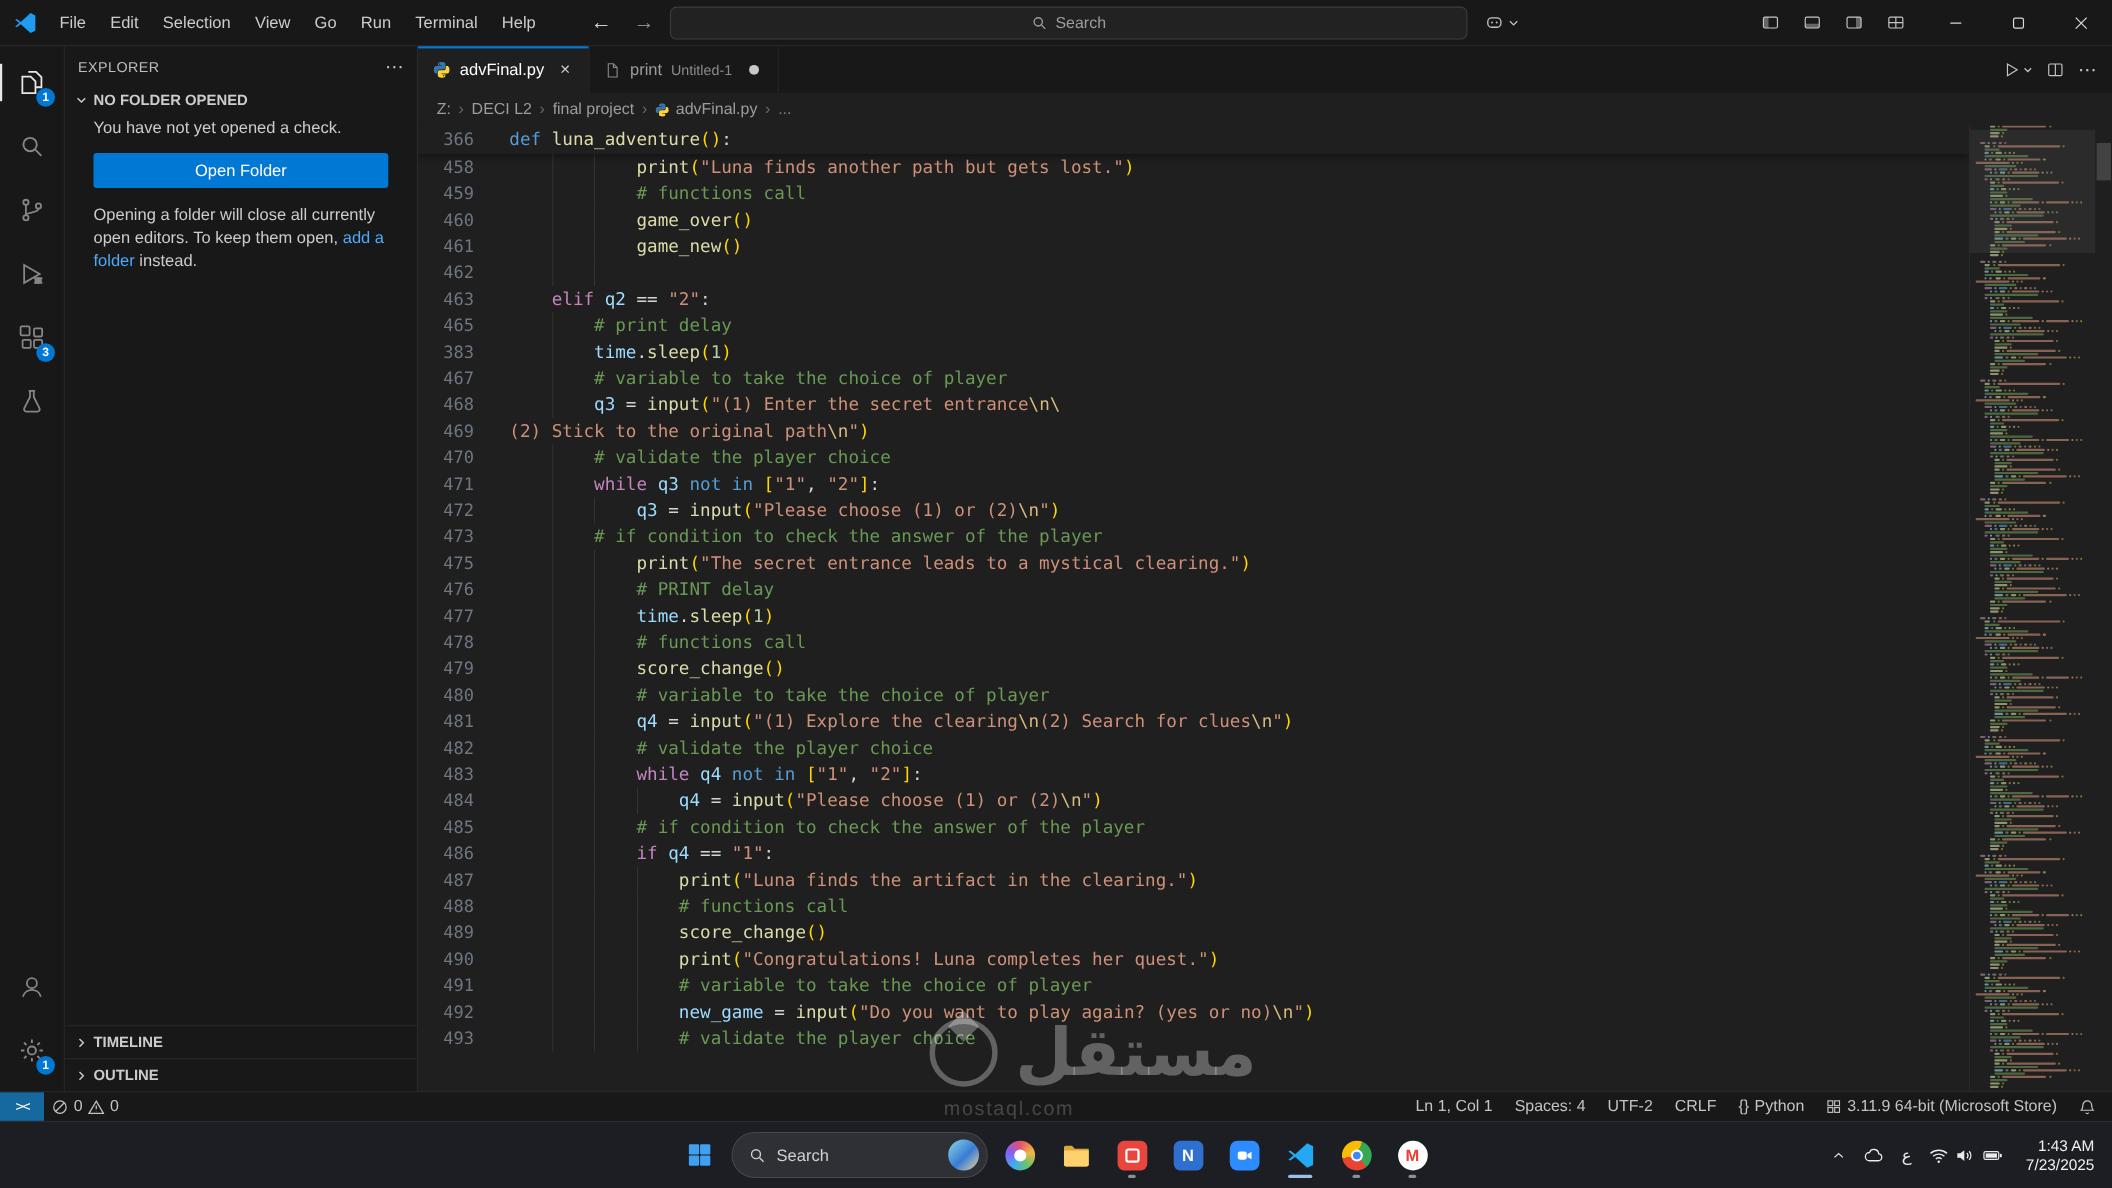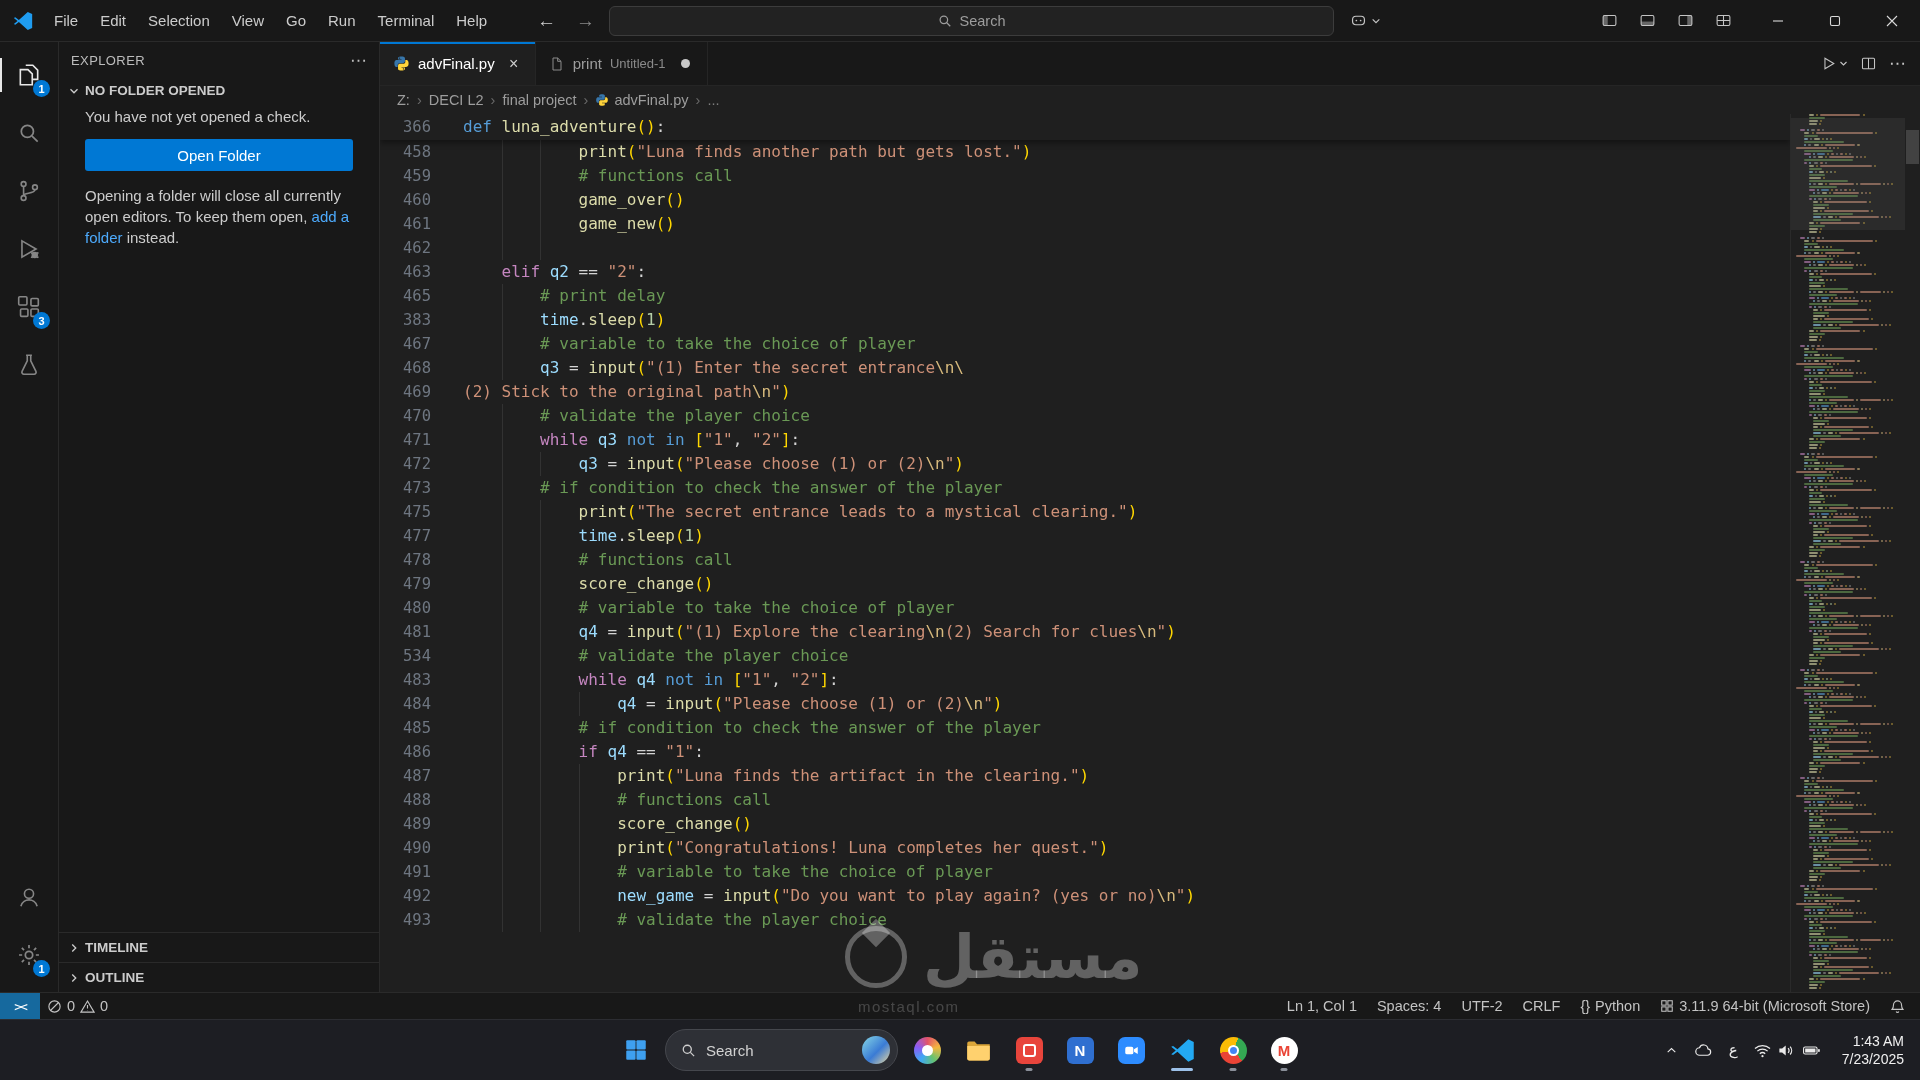--- a/index.html
+++ b/index.html
@@ -110,21 +110,21 @@
 .tray-btn{height:40px;padding:0 7px;display:flex;align-items:center;justify-content:center;border-radius:5px;color:#eaeaea;font-size:14px}
 .tray-lang{font-family:"DejaVu Sans",sans-serif;font-size:15px}
 .tray-group{display:flex;align-items:center;gap:5px;padding:0 6px}
 .tb-clock{text-align:right;font-size:14px;line-height:18px;color:#f0f0f0;padding:0 12px}
 
 
 .watermark{position:absolute;left:845px;top:926px;display:flex;align-items:center;gap:16px;z-index:40;pointer-events:none}
 .wm-logo{width:62px;height:62px;border:5px solid rgba(255,255,255,.30);border-radius:50%;position:relative}
 .wm-logo::before{content:"";position:absolute;left:50%;top:-8px;transform:translateX(-50%) rotate(45deg);width:20px;height:20px;background:rgba(255,255,255,.30)}
 .wm-text{font-family:"DejaVu Sans",sans-serif;font-size:60px;font-weight:bold;color:rgba(255,255,255,.30);direction:rtl;line-height:1}
-.wm-sub{position:absolute;left:858px;top:998px;font-size:15px;letter-spacing:1.5px;color:rgba(255,255,255,.20);z-index:40;pointer-events:none}
+.wm-sub{position:absolute;left:858px;top:998px;font-size:18px;letter-spacing:1.5px;color:rgba(255,255,255,.20);z-index:40;pointer-events:none}
 svg{display:block}
 </style>
 </head>
 <body>
 
 <div class="screen">
 
   <div class="titlebar">
     <svg class="vscode-logo" viewBox="0 0 24 24">
         <path fill="#1f9cf0" d="M17.2 2.1 7.5 10.9 3.6 7.9 2 8.7l4 3.3-4 3.3 1.6.8 3.9-3 9.7 8.8L22 19.6V4.4z"></path>
@@ -369,26 +369,27 @@
               <div class="code-line"><span class="lnum">465</span><span class="lbody"><span class="indent" style="width: 77.064px;"><i class="iguide" style="left: 38.532px;"></i></span><span class="tok-c"># print delay</span></span></div>
               <div class="code-line"><span class="lnum">383</span><span class="lbody"><span class="indent" style="width: 77.064px;"><i class="iguide" style="left: 38.532px;"></i></span><span class="tok-v">time</span><span class="tok-p">.</span><span class="tok-f">sleep</span><span class="tok-b">(</span><span class="tok-n">1</span><span class="tok-b">)</span></span></div>
               <div class="code-line"><span class="lnum">467</span><span class="lbody"><span class="indent" style="width: 77.064px;"><i class="iguide" style="left: 38.532px;"></i></span><span class="tok-c"># variable to take the choice of player</span></span></div>
               <div class="code-line"><span class="lnum">468</span><span class="lbody"><span class="indent" style="width: 77.064px;"><i class="iguide" style="left: 38.532px;"></i></span><span class="tok-v">q3</span><span class="tok-p"> = </span><span class="tok-f">input</span><span class="tok-b">(</span><span class="tok-s">"(1) Enter the secret entrance</span><span class="tok-e">\n\</span></span></div>
               <div class="code-line"><span class="lnum">469</span><span class="lbody"><span class="indent" style="width: 0px;"></span><span class="tok-s">(2) Stick to the original path</span><span class="tok-e">\n</span><span class="tok-s">"</span><span class="tok-b">)</span></span></div>
               <div class="code-line"><span class="lnum">470</span><span class="lbody"><span class="indent" style="width: 77.064px;"><i class="iguide" style="left: 38.532px;"></i></span><span class="tok-c"># validate the player choice</span></span></div>
               <div class="code-line"><span class="lnum">471</span><span class="lbody"><span class="indent" style="width: 77.064px;"><i class="iguide" style="left: 38.532px;"></i></span><span class="tok-k">while </span><span class="tok-v">q3</span><span class="tok-kb"> not in </span><span class="tok-b">[</span><span class="tok-s">"1"</span><span class="tok-p">, </span><span class="tok-s">"2"</span><span class="tok-b">]</span><span class="tok-p">:</span></span></div>
               <div class="code-line"><span class="lnum">472</span><span class="lbody"><span class="indent" style="width: 115.596px;"><i class="iguide" style="left: 38.532px;"></i><i class="iguide" style="left: 77.064px;"></i></span><span class="tok-v">q3</span><span class="tok-p"> = </span><span class="tok-f">input</span><span class="tok-b">(</span><span class="tok-s">"Please choose (1) or (2)</span><span class="tok-e">\n</span><span class="tok-s">"</span><span class="tok-b">)</span></span></div>
               <div class="code-line"><span class="lnum">473</span><span class="lbody"><span class="indent" style="width: 77.064px;"><i class="iguide" style="left: 38.532px;"></i></span><span class="tok-c"># if condition to check the answer of the player</span></span></div>
               <div class="code-line"><span class="lnum">475</span><span class="lbody"><span class="indent" style="width: 115.596px;"><i class="iguide" style="left: 38.532px;"></i><i class="iguide" style="left: 77.064px;"></i></span><span class="tok-f">print</span><span class="tok-b">(</span><span class="tok-s">"The secret entrance leads to a mystical clearing."</span><span class="tok-b">)</span></span></div>
+              <div class="code-line"><span class="lnum">476</span><span class="lbody"><span class="indent" style="width: 115.596px;"><i class="iguide" style="left: 38.532px;"></i><i class="iguide" style="left: 77.064px;"></i></span><span class="tok-c"># PRINT delay</span></span></div>
               <div class="code-line"><span class="lnum">477</span><span class="lbody"><span class="indent" style="width: 115.596px;"><i class="iguide" style="left: 38.532px;"></i><i class="iguide" style="left: 77.064px;"></i></span><span class="tok-v">time</span><span class="tok-p">.</span><span class="tok-f">sleep</span><span class="tok-b">(</span><span class="tok-n">1</span><span class="tok-b">)</span></span></div>
               <div class="code-line"><span class="lnum">478</span><span class="lbody"><span class="indent" style="width: 115.596px;"><i class="iguide" style="left: 38.532px;"></i><i class="iguide" style="left: 77.064px;"></i></span><span class="tok-c"># functions call</span></span></div>
               <div class="code-line"><span class="lnum">479</span><span class="lbody"><span class="indent" style="width: 115.596px;"><i class="iguide" style="left: 38.532px;"></i><i class="iguide" style="left: 77.064px;"></i></span><span class="tok-f">score_change</span><span class="tok-b">()</span></span></div>
               <div class="code-line"><span class="lnum">480</span><span class="lbody"><span class="indent" style="width: 115.596px;"><i class="iguide" style="left: 38.532px;"></i><i class="iguide" style="left: 77.064px;"></i></span><span class="tok-c"># variable to take the choice of player</span></span></div>
               <div class="code-line"><span class="lnum">481</span><span class="lbody"><span class="indent" style="width: 115.596px;"><i class="iguide" style="left: 38.532px;"></i><i class="iguide" style="left: 77.064px;"></i></span><span class="tok-v">q4</span><span class="tok-p"> = </span><span class="tok-f">input</span><span class="tok-b">(</span><span class="tok-s">"(1) Explore the clearing</span><span class="tok-e">\n</span><span class="tok-s">(2) Search for clues</span><span class="tok-e">\n</span><span class="tok-s">"</span><span class="tok-b">)</span></span></div>
-              <div class="code-line"><span class="lnum">534</span><span class="lbody"><span class="indent" style="width: 115.596px;"><i class="iguide" style="left: 38.532px;"></i><i class="iguide" style="left: 77.064px;"></i></span><span class="tok-c"># validate the player choice</span></span></div>
+              <div class="code-line"><span class="lnum">482</span><span class="lbody"><span class="indent" style="width: 115.596px;"><i class="iguide" style="left: 38.532px;"></i><i class="iguide" style="left: 77.064px;"></i></span><span class="tok-c"># validate the player choice</span></span></div>
               <div class="code-line"><span class="lnum">483</span><span class="lbody"><span class="indent" style="width: 115.596px;"><i class="iguide" style="left: 38.532px;"></i><i class="iguide" style="left: 77.064px;"></i></span><span class="tok-k">while </span><span class="tok-v">q4</span><span class="tok-kb"> not in </span><span class="tok-b">[</span><span class="tok-s">"1"</span><span class="tok-p">, </span><span class="tok-s">"2"</span><span class="tok-b">]</span><span class="tok-p">:</span></span></div>
               <div class="code-line"><span class="lnum">484</span><span class="lbody"><span class="indent" style="width: 154.128px;"><i class="iguide" style="left: 38.532px;"></i><i class="iguide" style="left: 77.064px;"></i><i class="iguide" style="left: 115.596px;"></i></span><span class="tok-v">q4</span><span class="tok-p"> = </span><span class="tok-f">input</span><span class="tok-b">(</span><span class="tok-s">"Please choose (1) or (2)</span><span class="tok-e">\n</span><span class="tok-s">"</span><span class="tok-b">)</span></span></div>
               <div class="code-line"><span class="lnum">485</span><span class="lbody"><span class="indent" style="width: 115.596px;"><i class="iguide" style="left: 38.532px;"></i><i class="iguide" style="left: 77.064px;"></i></span><span class="tok-c"># if condition to check the answer of the player</span></span></div>
               <div class="code-line"><span class="lnum">486</span><span class="lbody"><span class="indent" style="width: 115.596px;"><i class="iguide" style="left: 38.532px;"></i><i class="iguide" style="left: 77.064px;"></i></span><span class="tok-k">if </span><span class="tok-v">q4</span><span class="tok-p"> == </span><span class="tok-s">"1"</span><span class="tok-p">:</span></span></div>
               <div class="code-line"><span class="lnum">487</span><span class="lbody"><span class="indent" style="width: 154.128px;"><i class="iguide" style="left: 38.532px;"></i><i class="iguide" style="left: 77.064px;"></i><i class="iguide" style="left: 115.596px;"></i></span><span class="tok-f">print</span><span class="tok-b">(</span><span class="tok-s">"Luna finds the artifact in the clearing."</span><span class="tok-b">)</span></span></div>
               <div class="code-line"><span class="lnum">488</span><span class="lbody"><span class="indent" style="width: 154.128px;"><i class="iguide" style="left: 38.532px;"></i><i class="iguide" style="left: 77.064px;"></i><i class="iguide" style="left: 115.596px;"></i></span><span class="tok-c"># functions call</span></span></div>
               <div class="code-line"><span class="lnum">489</span><span class="lbody"><span class="indent" style="width: 154.128px;"><i class="iguide" style="left: 38.532px;"></i><i class="iguide" style="left: 77.064px;"></i><i class="iguide" style="left: 115.596px;"></i></span><span class="tok-f">score_change</span><span class="tok-b">()</span></span></div>
               <div class="code-line"><span class="lnum">490</span><span class="lbody"><span class="indent" style="width: 154.128px;"><i class="iguide" style="left: 38.532px;"></i><i class="iguide" style="left: 77.064px;"></i><i class="iguide" style="left: 115.596px;"></i></span><span class="tok-f">print</span><span class="tok-b">(</span><span class="tok-s">"Congratulations! Luna completes her quest."</span><span class="tok-b">)</span></span></div>
               <div class="code-line"><span class="lnum">491</span><span class="lbody"><span class="indent" style="width: 154.128px;"><i class="iguide" style="left: 38.532px;"></i><i class="iguide" style="left: 77.064px;"></i><i class="iguide" style="left: 115.596px;"></i></span><span class="tok-c"># variable to take the choice of player</span></span></div>
               <div class="code-line"><span class="lnum">492</span><span class="lbody"><span class="indent" style="width: 154.128px;"><i class="iguide" style="left: 38.532px;"></i><i class="iguide" style="left: 77.064px;"></i><i class="iguide" style="left: 115.596px;"></i></span><span class="tok-v">new_game</span><span class="tok-p"> = </span><span class="tok-f">input</span><span class="tok-b">(</span><span class="tok-s">"Do you want to play again? (yes or no)</span><span class="tok-e">\n</span><span class="tok-s">"</span><span class="tok-b">)</span></span></div>

